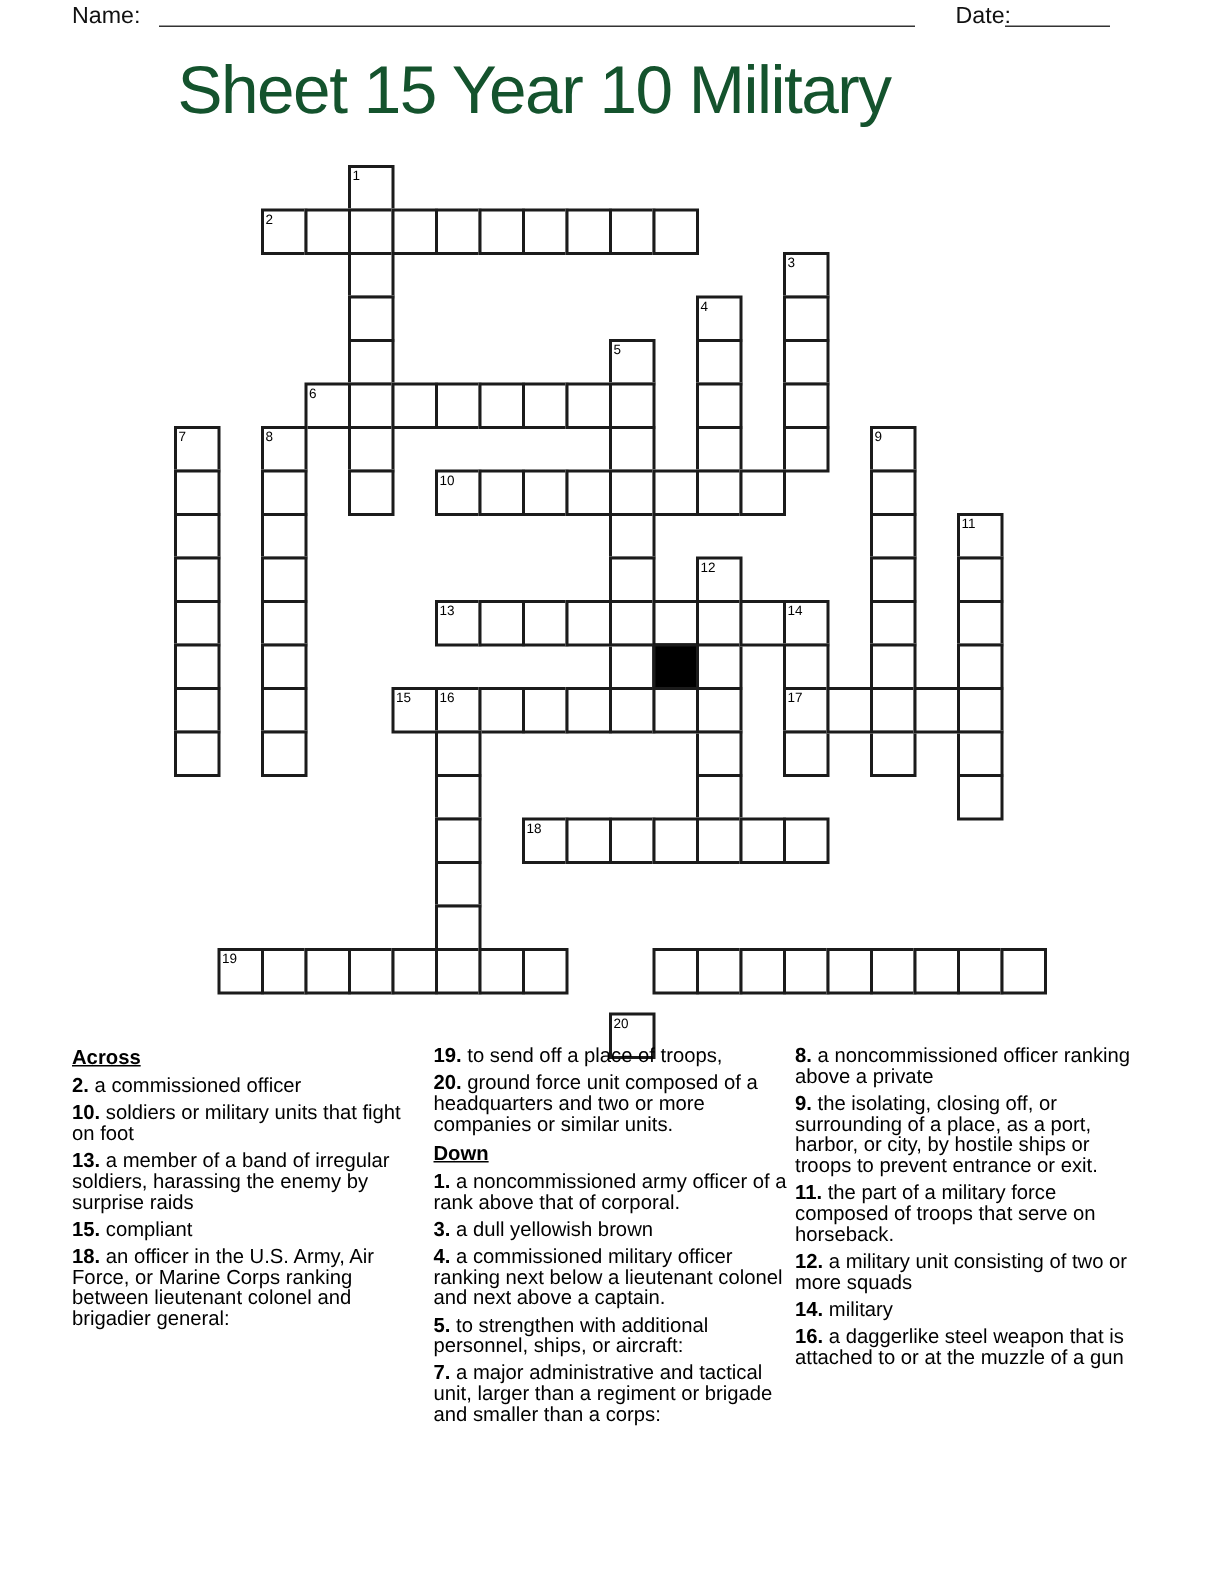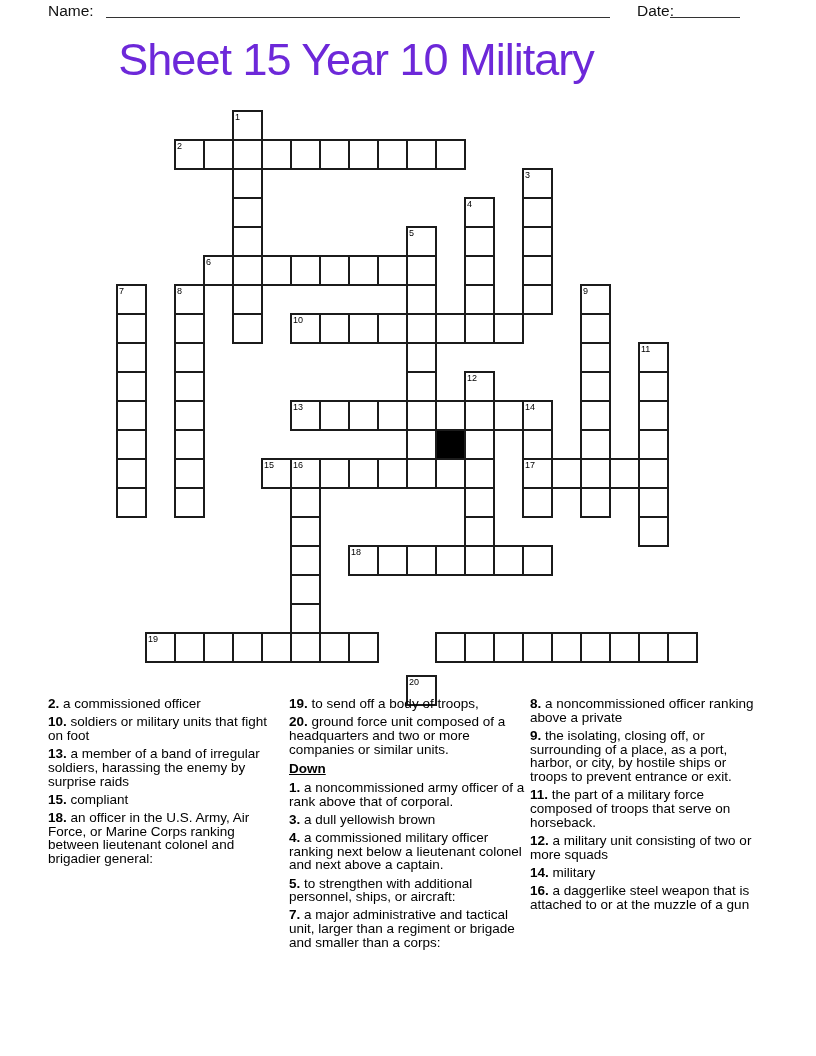--- a/index.html
+++ b/index.html
@@ -8,21 +8,21 @@
     background:#ffffff; color:#000;
     font-family:"Liberation Sans", sans-serif;
     position:relative; overflow:hidden;
   }
   
   .hdr-label { position:absolute; font-size:15.5px; color:#111; }
   .blank-line { position:absolute; border-bottom:1.6px solid #333; height:16px; }
   .page-title {
     position:absolute; top:34px; left:0; width:712px;
     text-align:center; font-size:45px; font-weight:400;
-    letter-spacing:-1px; color:#6d28d9;
+    letter-spacing:-1px; color:#14532d;
   }
   
   .grid { position:absolute; left:116px; top:110px; }
   .cell {
     position:absolute; width:31px; height:31px;
     box-sizing:border-box; border:2px solid #1b1b1b;
     background:#fff;
   }
   .cell.black { background:#000; }
   .cellnum {
@@ -221,28 +221,29 @@
     <div class="cell" style="left: 406px; top: 522px;"></div>
     <div class="cell" style="left: 435px; top: 522px;"></div>
     <div class="cell" style="left: 464px; top: 522px;"></div>
     <div class="cell" style="left: 493px; top: 522px;"></div>
     <div class="cell" style="left: 522px; top: 522px;"></div>
     <div class="cell" style="left: 551px; top: 522px;"></div>
     <div class="cell black" style="left: 319px; top: 319px;"></div>
   </div>
 
 <div class="clue-col" id="clue-col-0" style="left:48px;">
+    <div class="clue-header">Across</div>
     <p class="clue"><span class="cnum">2.</span> <span>a commissioned officer</span></p>
     <p class="clue"><span class="cnum">10.</span> <span>soldiers or military units that fight on foot</span></p>
     <p class="clue"><span class="cnum">13.</span> <span>a member of a band of irregular soldiers, harassing the enemy by surprise raids</span></p>
     <p class="clue"><span class="cnum">15.</span> <span>compliant</span></p>
     <p class="clue"><span class="cnum">18.</span> <span>an officer in the U.S. Army, Air Force, or Marine Corps ranking between lieutenant colonel and brigadier general:</span></p>
   </div>
 <div class="clue-col" id="clue-col-1" style="left:289px;">
-    <p class="clue"><span class="cnum">19.</span> <span>to send off a body of troops,</span></p>
+    <p class="clue"><span class="cnum">19.</span> <span>to send off a place of troops,</span></p>
     <p class="clue"><span class="cnum">20.</span> <span>ground force unit composed of a headquarters and two or more companies or similar units.</span></p>
     <div class="clue-header">Down</div>
     <p class="clue"><span class="cnum">1.</span> <span>a noncommissioned army officer of a rank above that of corporal.</span></p>
     <p class="clue"><span class="cnum">3.</span> <span>a dull yellowish brown</span></p>
     <p class="clue"><span class="cnum">4.</span> <span>a commissioned military officer ranking next below a lieutenant colonel and next above a captain.</span></p>
     <p class="clue"><span class="cnum">5.</span> <span>to strengthen with additional personnel, ships, or aircraft:</span></p>
     <p class="clue"><span class="cnum">7.</span> <span>a major administrative and tactical unit, larger than a regiment or brigade and smaller than a corps:</span></p>
   </div>
 <div class="clue-col" id="clue-col-2" style="left:530px;">
     <p class="clue"><span class="cnum">8.</span> <span>a noncommissioned officer ranking above a private</span></p>

